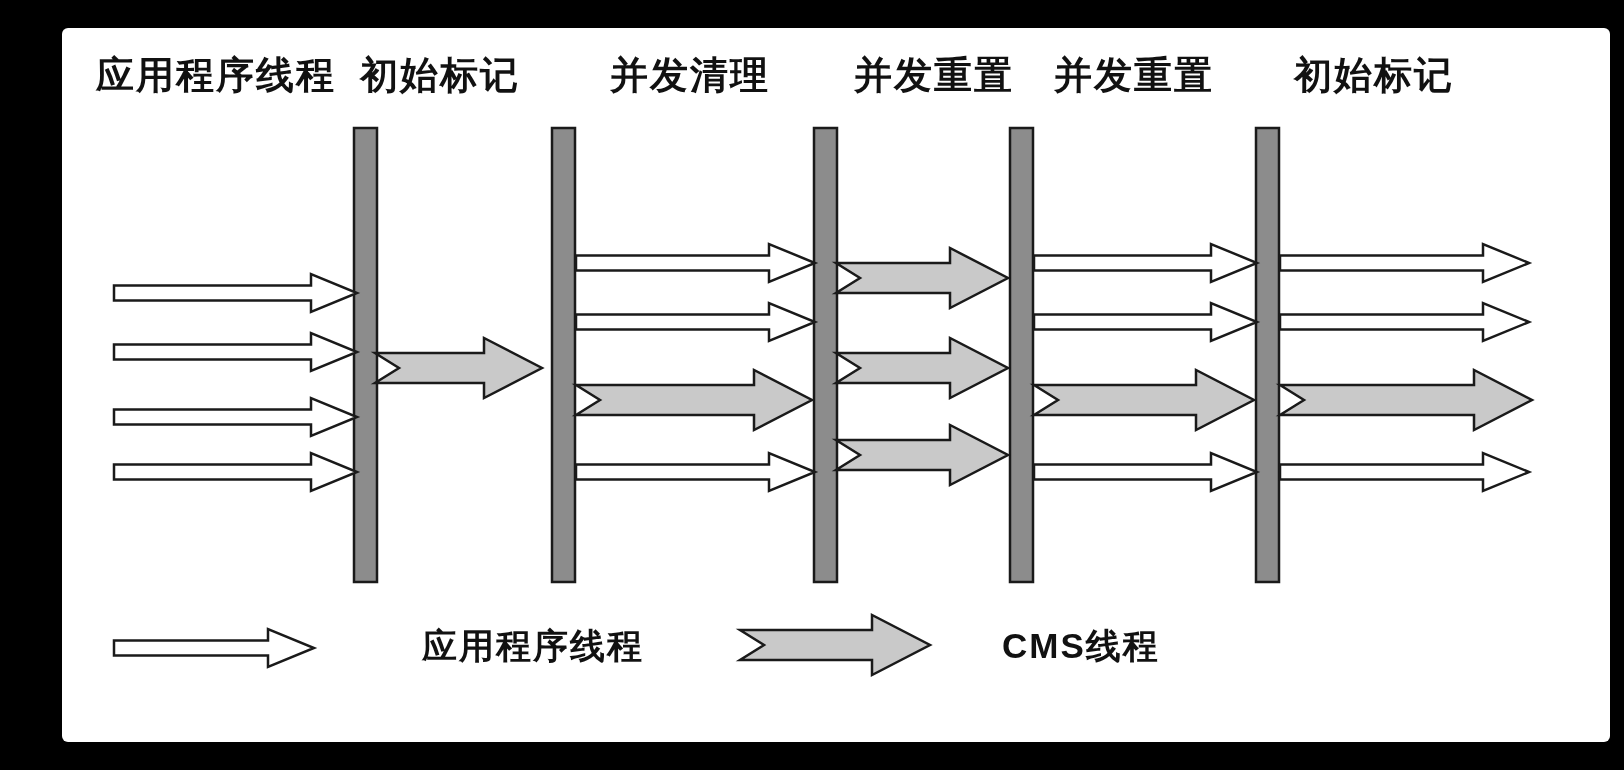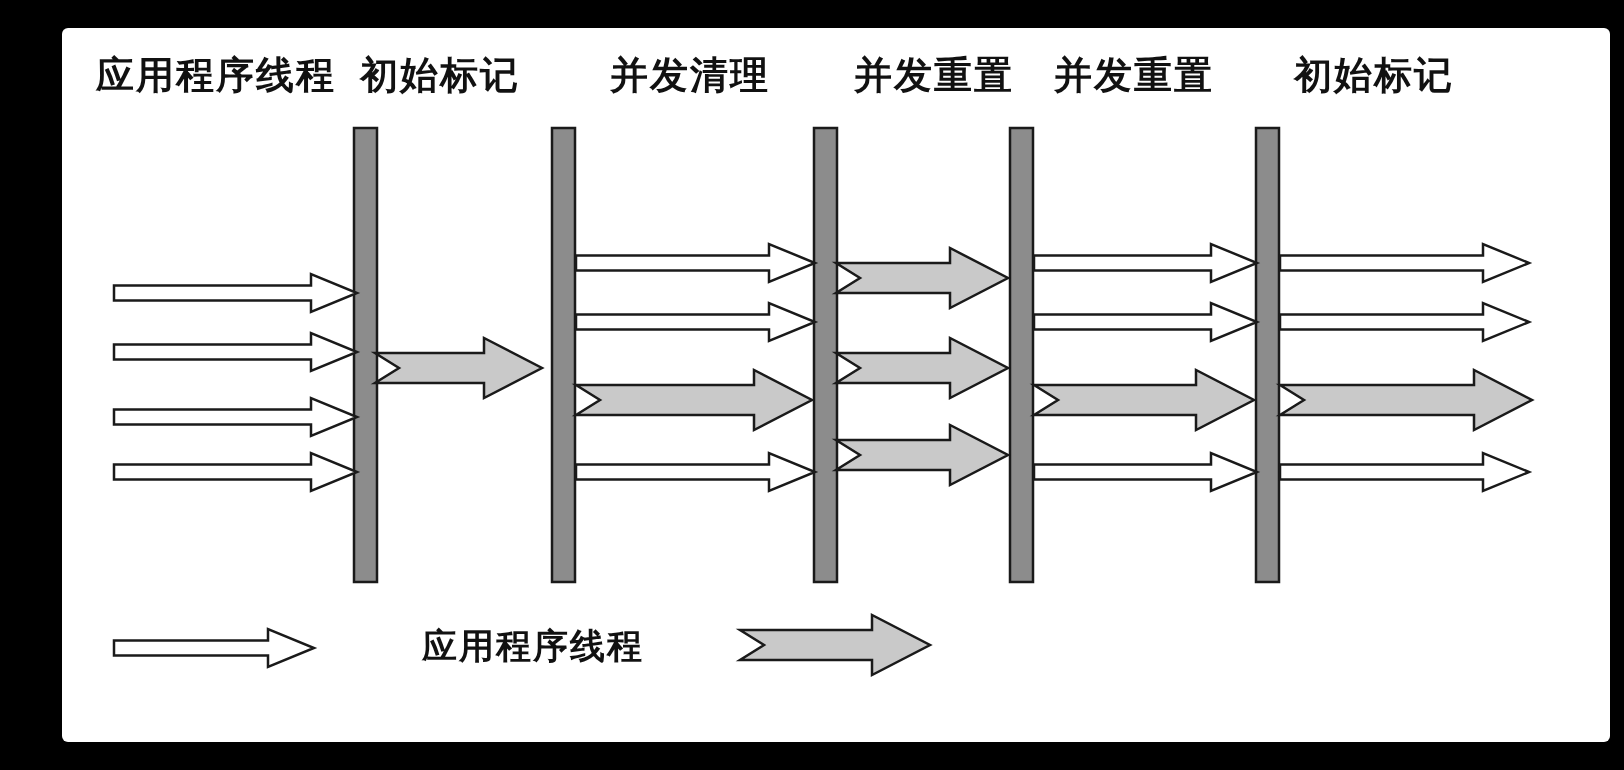--- a/index.html
+++ b/index.html
@@ -91,13 +91,14 @@
     </svg>
   <div id="phase-labels">
       <div class="phase-label" style="left: 72px; top: 56px;">应用程序线程</div>
       <div class="phase-label" style="left: 336px; top: 56px;">初始标记</div>
       <div class="phase-label" style="left: 586px; top: 56px;">并发清理</div>
       <div class="phase-label" style="left: 830px; top: 56px;">并发重置</div>
       <div class="phase-label" style="left: 1030px; top: 56px;">并发重置</div>
       <div class="phase-label" style="left: 1270px; top: 56px;">初始标记</div>
     </div>
   <div class="legend-label" style="left:398px; top:628px;">应用程序线程</div>
+  <div class="legend-label" style="left:978px; top:628px;">CMS线程</div>
 </div>
 
 </body></html>

